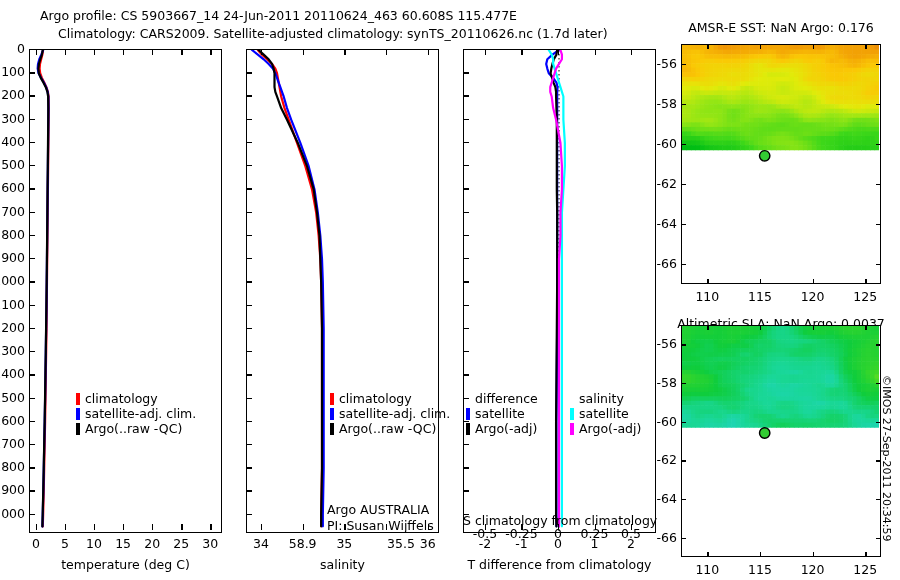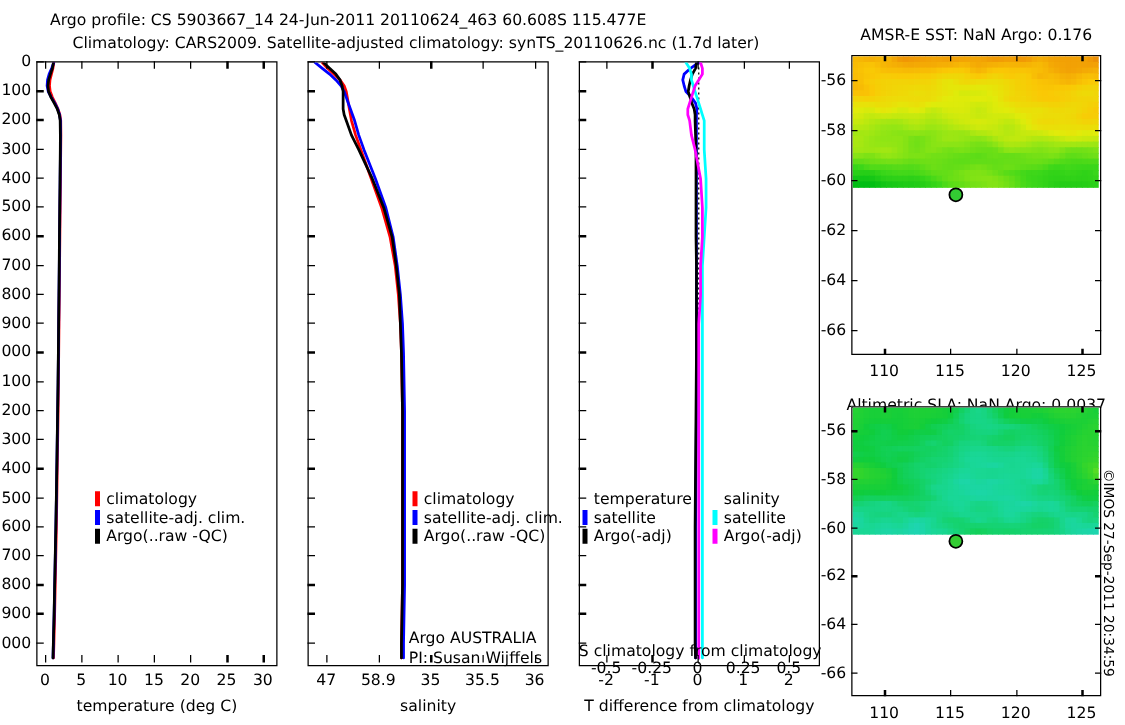--- a/index.html
+++ b/index.html
@@ -123,30 +123,30 @@
     </div>
 
   <div class="panel" id="sal-panel" style="left:246px;top:49px;width:193px;height:484px;">
     <svg id="sal-svg" width="190" height="481" viewBox="0 0 190 481">
         <polyline points="10.83,0.00 15.00,4.65 20.00,9.29 25.00,13.94 28.33,18.59 30.00,23.24 30.83,27.88 31.67,32.53 32.50,37.18 33.33,41.83 34.17,46.47 37.50,58.09 41.67,69.71 50.00,92.95 58.33,116.18 65.00,139.42 69.17,162.66 71.67,185.89 73.33,209.13 74.17,232.37 75.00,278.84 75.00,325.31 75.00,371.79 75.00,418.26 74.17,464.73 74.17,476.35" fill="none" stroke="#ff0000" stroke-width="2.2" stroke-linejoin="round" stroke-linecap="round"></polyline>
         <polyline points="5.00,0.00 10.83,4.65 16.67,9.29 21.67,13.94 25.83,18.59 28.33,23.24 30.00,27.88 31.67,32.53 33.33,37.18 35.00,41.83 36.67,46.47 40.00,58.09 44.17,69.71 53.33,92.95 61.67,116.18 67.50,139.42 70.83,162.66 73.33,185.89 75.00,209.13 75.83,232.37 76.67,278.84 76.67,325.31 76.67,371.79 76.67,418.26 75.83,464.73 75.83,476.35" fill="none" stroke="#0000ff" stroke-width="2.2" stroke-linejoin="round" stroke-linecap="round"></polyline>
         <polyline points="11.67,0.00 16.67,4.65 21.67,9.29 25.00,13.94 26.67,18.59 27.50,23.24 27.50,27.88 27.50,32.53 27.50,37.18 28.33,41.83 30.00,46.47 34.17,58.09 40.00,69.71 50.83,92.95 60.00,116.18 66.67,139.42 70.00,162.66 72.50,185.89 73.33,209.13 74.17,232.37 75.00,278.84 75.00,325.31 75.00,371.79 75.00,418.26 74.17,464.73 74.17,476.35" fill="none" stroke="#000000" stroke-width="2.2" stroke-linejoin="round" stroke-linecap="round"></polyline>
       </svg>
   </div>
   <div id="sal-xticks">
-      <div class="tick" style="left:238.99999999999994px;top:536px;width:44px;text-align:center;">47</div>
+      <div class="tick" style="left:238.99999999999994px;top:536px;width:44px;text-align:center;">34</div>
       <div class="tkm" style="left:260.99999999999994px;top:524px;width:1.3px;height:6px;"></div>
       <div class="tkm" style="left:260.99999999999994px;top:49px;width:1.3px;height:6px;"></div>
       <div class="tick" style="left:280.66666666666663px;top:536px;width:44px;text-align:center;">58.9</div>
       <div class="tkm" style="left:302.66666666666663px;top:524px;width:1.3px;height:6px;"></div>
       <div class="tkm" style="left:302.66666666666663px;top:49px;width:1.3px;height:6px;"></div>
       <div class="tick" style="left:322.33333333333326px;top:536px;width:44px;text-align:center;">35</div>
       <div class="tkm" style="left:344.33333333333326px;top:524px;width:1.3px;height:6px;"></div>
       <div class="tkm" style="left:344.33333333333326px;top:49px;width:1.3px;height:6px;"></div>
-      <div class="tick" style="left:364px;top:536px;width:44px;text-align:center;">35.5</div>
+      <div class="tick" style="left:379px;top:536px;width:44px;text-align:center;">35.5</div>
       <div class="tkm" style="left:385.9999999999999px;top:524px;width:1.3px;height:6px;"></div>
       <div class="tkm" style="left:385.9999999999999px;top:49px;width:1.3px;height:6px;"></div>
       <div class="tick" style="left:405.6666666666665px;top:536px;width:44px;text-align:center;">36</div>
       <div class="tkm" style="left:427.6666666666665px;top:524px;width:1.3px;height:6px;"></div>
       <div class="tkm" style="left:427.6666666666665px;top:49px;width:1.3px;height:6px;"></div>
       <div class="tkm" style="left:246px;top:49px;width:6px;height:1.3px;"></div>
       <div class="tkm" style="left:246px;top:72.23671497584542px;width:6px;height:1.3px;"></div>
       <div class="tkm" style="left:246px;top:95.47342995169082px;width:6px;height:1.3px;"></div>
       <div class="tkm" style="left:246px;top:118.71014492753623px;width:6px;height:1.3px;"></div>
       <div class="tkm" style="left:246px;top:141.94685990338164px;width:6px;height:1.3px;"></div>
@@ -237,21 +237,21 @@
       <div class="tkm" style="left:463px;top:397.5507246376812px;width:6px;height:1.3px;"></div>
       <div class="tkm" style="left:463px;top:420.78743961352654px;width:6px;height:1.3px;"></div>
       <div class="tkm" style="left:463px;top:444.02415458937196px;width:6px;height:1.3px;"></div>
       <div class="tkm" style="left:463px;top:467.2608695652174px;width:6px;height:1.3px;"></div>
       <div class="tkm" style="left:463px;top:490.4975845410628px;width:6px;height:1.3px;"></div>
       <div class="tkm" style="left:463px;top:513.7342995169082px;width:6px;height:1.3px;"></div>
     </div>
   <div class="axlbl" style="left:463px;top:513px;width:193px;">S climatology from climatology</div>
   <div class="axlbl" style="left:463px;top:557px;width:193px;">T difference from climatology</div>
   <div class="legend" id="diff-legend-t" style="left:466px;top:391px;">
-      <div class="legrow leghead">temperature</div>
+      <div class="legrow leghead">difference</div>
       <div class="legrow">
         <span class="swatch" style="background:#0000ff;"></span>
         <span>satellite</span>
       </div>
       <div class="legrow">
         <span class="swatch" style="background:#000000;"></span>
         <span>Argo(-adj)</span>
       </div>
     </div>
   <div class="legend" id="diff-legend-s" style="left:570px;top:391px;">

